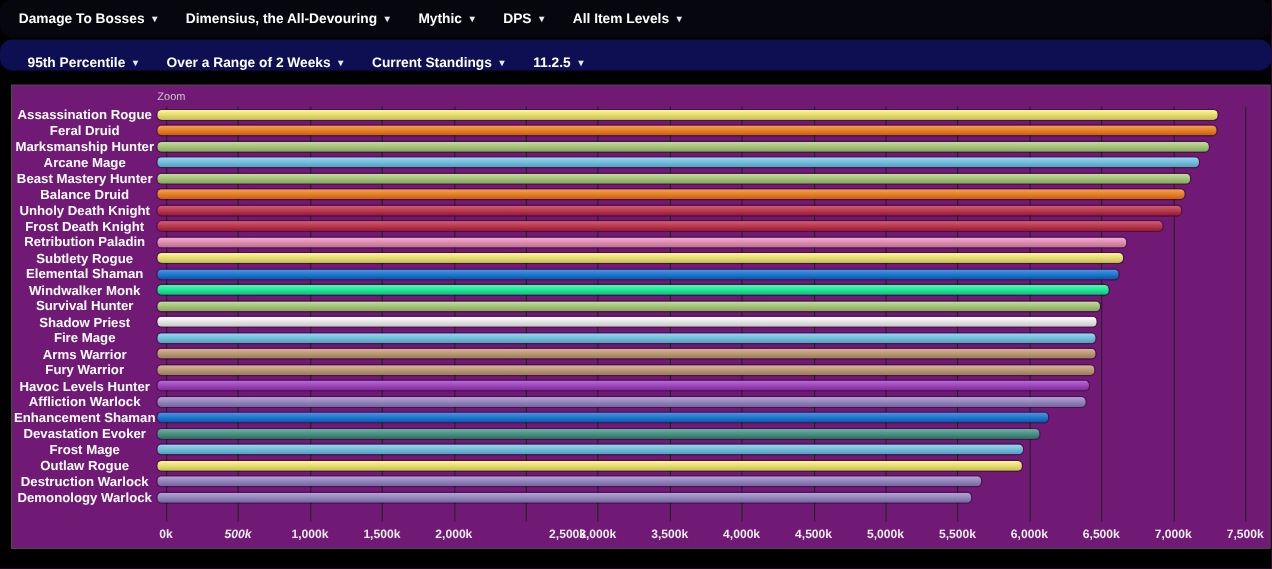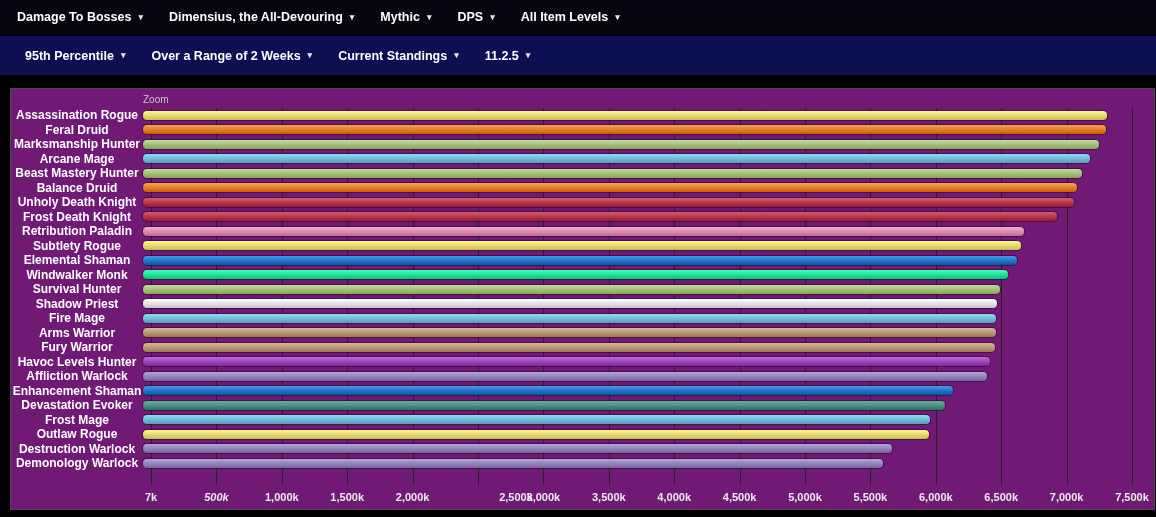--- a/index.html
+++ b/index.html
@@ -1,22 +1,22 @@
 <!DOCTYPE html>
 <html><head>
 <meta charset="utf-8">
 <style>
   * { box-sizing: border-box; margin: 0; padding: 0; }
   html, body { width: 1156px; height: 517px; overflow: hidden; }
   body { background: #000; font-family: "Liberation Sans", sans-serif; }
 
   
-  .toolbar { display: flex; align-items: stretch; }
+  .toolbar { display: flex; align-items: stretch; border-radius: 11px; }
   .toolbar-primary { background: #06060e; height: 34px; padding-left: 4px; }
-  .toolbar-secondary { background: #0e0e52; height: 39px; margin-top: 2px; padding-left: 12px; }
+  .toolbar-secondary { background: #0e0e52; height: 28px; margin-top: 2px; padding-left: 12px; align-items: flex-end; }
   .tb-btn {
     display: flex; align-items: center; gap: 7px;
     padding: 0 13px; color: #fff; font-size: 12.5px; font-weight: 700;
     cursor: pointer; white-space: nowrap;
   }
   .caret { font-size: 9px; color: #e8e8e8; line-height: 1; }
 
   
   .chart-panel {
     position: relative;
@@ -291,21 +291,21 @@
 
   <div class="row">
     <div class="row-label">Demonology Warlock</div>
     <div class="bar-track">
       <div class="bar" style="width: 74.8%; background-color: rgb(148, 130, 201);"></div>
     </div>
   </div>
 </div>
     </div>
     <div class="x-axis" id="x-axis">
-        <div class="tick" style="left: 0%;">7k</div>
+        <div class="tick" style="left: 0%;">0k</div>
         <div class="tick" style="left: 6.66667%; font-style: italic;">500k</div>
         <div class="tick" style="left: 13.3333%;">1,000k</div>
         <div class="tick" style="left: 20%;">1,500k</div>
         <div class="tick" style="left: 26.6667%;">2,000k</div>
         <div class="tick" style="left: 33.3333%; margin-left: 38px;">2,500k</div>
         <div class="tick" style="left: 40%;">3,000k</div>
         <div class="tick" style="left: 46.6667%;">3,500k</div>
         <div class="tick" style="left: 53.3333%;">4,000k</div>
         <div class="tick" style="left: 60%;">4,500k</div>
         <div class="tick" style="left: 66.6667%;">5,000k</div>

